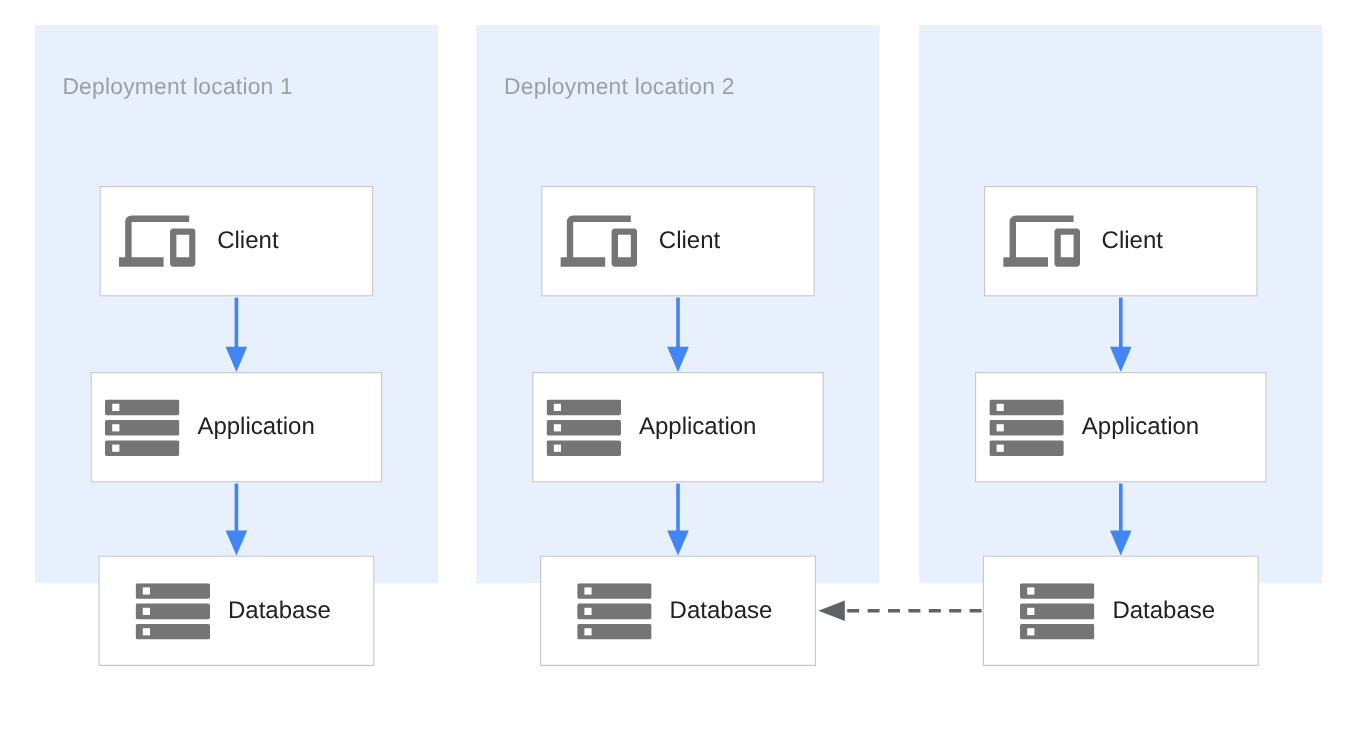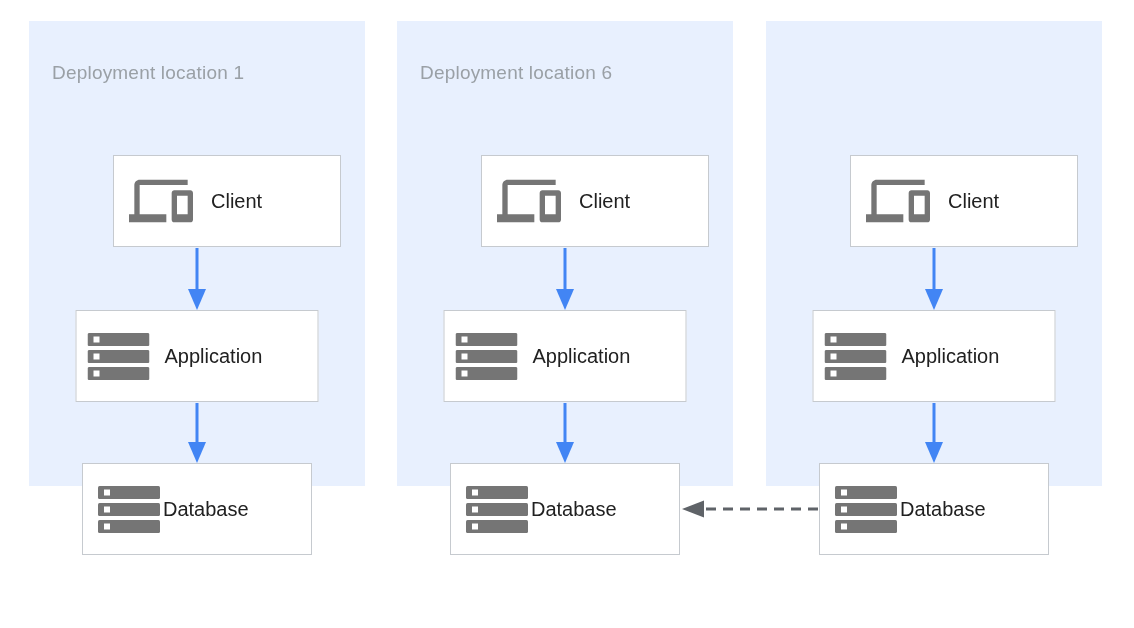--- a/index.html
+++ b/index.html
@@ -17,23 +17,23 @@
   .panel-title {
     position:absolute; left:23px; top:41px;
     font-size:19px; color:#9aa0a6; letter-spacing:0.2px;
     white-space:nowrap;
   }
   .node {
     position:absolute; left:50%; transform:translateX(-50%);
     height:92px; background:#ffffff; border:1px solid #c6cacf;
     box-sizing:border-box; display:flex; align-items:center;
   }
-  .node-client      { top:134px; width:228px; padding-left:15px; gap:18px;margin-left:30px; }
+  .node-client      { top:134px; width:228px; padding-left:15px; gap:18px; }
   .node-application { top:289px; width:243px; padding-left:11px; gap:15px; }
-  .node-database    { top:442px; width:230px; padding-left:15px; gap:3px; }
+  .node-database    { top:442px; width:230px; padding-left:30px; gap:15px; }
   .node-label { font-size:20px; color:#212121; white-space:nowrap; }
   .icon { flex:0 0 auto; display:block; }
   .arrows { position:absolute; left:0; top:0; pointer-events:none; }
   .flow-line { stroke:#4285f4; stroke-width:3; }
   .flow-head { fill:#4285f4; }
   .rep-line  { stroke:#5f6368; stroke-width:3; stroke-dasharray:10 7; }
   .rep-head  { fill:#5f6368; }
 </style>
 </head>
 <body>
@@ -74,21 +74,21 @@
             <rect x="6" y="3.5" width="6" height="6"></rect>
             <rect x="6" y="20.5" width="6" height="6"></rect>
             <rect x="6" y="37.5" width="6" height="6"></rect>
           </g>
       </svg>
       <span class="node-label">Database</span>
     </div>
   </div>
 
   <div class="panel p2">
-    <div class="panel-title">Deployment location 6</div>
+    <div class="panel-title">Deployment location 2</div>
     <div class="node node-client">
       <svg class="icon" width="64" height="64" viewBox="0 0 24 24">
         <path fill="#757575" d="M4 6h18V4H4c-1.1 0-2 .9-2 2v11H0v3h14v-3H4V6zm19 2h-6c-.55 0-1 .45-1 1v10c0 .55.45 1 1 1h6c.55 0 1-.45 1-1V9c0-.55-.45-1-1-1zm-1 9h-4v-7h4v7z"></path>
       </svg>
       <span class="node-label">Client</span>
     </div>
     <div class="node node-application">
       <svg class="icon" width="62" height="47" viewBox="0 0 62 47">
         <g fill="#757575">
             <rect x="0" y="0" width="62" height="13" rx="1.5"></rect>

